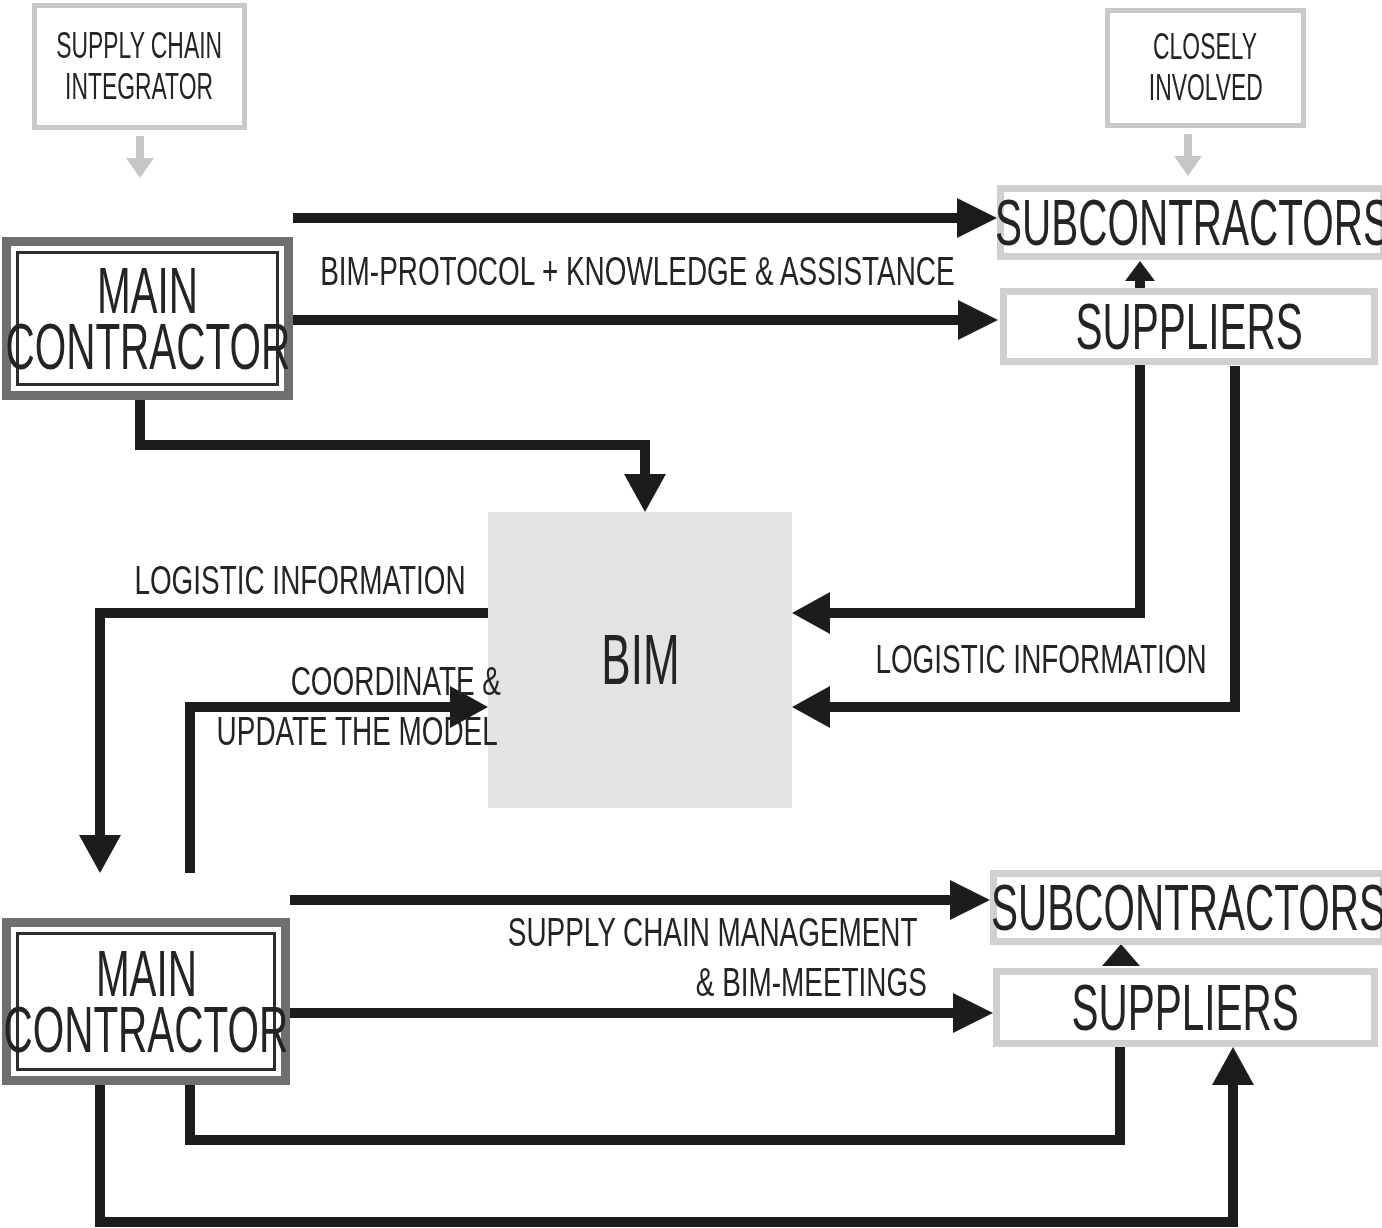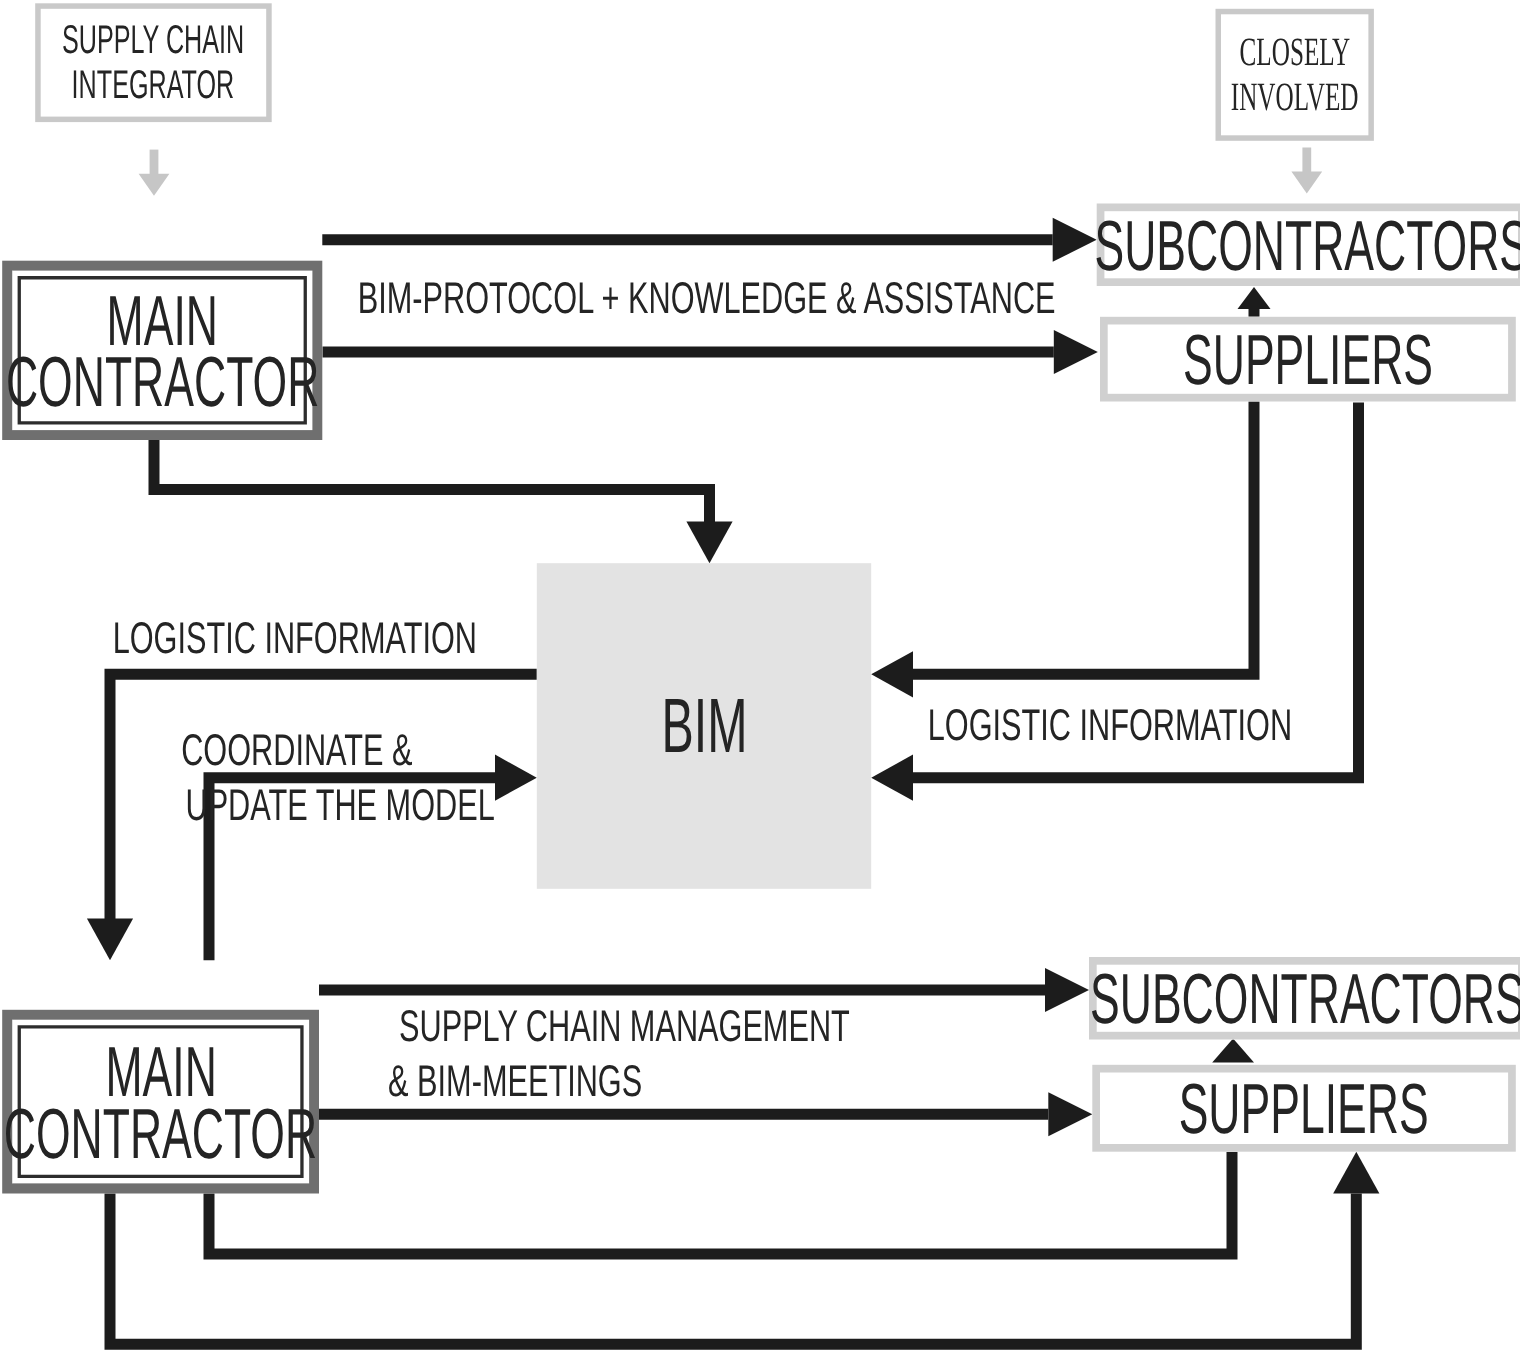--- a/index.html
+++ b/index.html
@@ -24,21 +24,21 @@
                box-shadow: inset 0 0 0 5px #ffffff, inset 0 0 0 8px #2d2d2d; margin-top: 45px; }
   .box-fill  { background:var(--c-bim-fill,#e3e3e3); border:none;align-items:center; }
 
   
   .t { display:block; transform:scale(0.88,1.4); transform-origin:center;
        white-space:nowrap; font-weight:400; letter-spacing:0px; color:var(--c-text,#242424); }
   .title-lg   { font-size:46px; line-height:56px; }
   .title-bim  { font-size:50px; line-height:56px; }
   .title-sm   { font-size:26px; line-height:41px; }
 
-  .lbl { position:absolute; display:flex; flex-direction:column; align-items:flex-start;
+  .lbl { position:absolute; display:flex; flex-direction:column; align-items:flex-end;
          justify-content:center; text-align:center; }
   .lbl .t { font-size:31px; line-height:50px; transform:scale(0.9,1.3); }
   .lbl-1 .t { line-height:34px; }
 </style>
 </head>
 <body>
 
 <div id="stage">
 
   <svg class="connectors" width="1382" height="1228" viewBox="0 0 1382 1228">
@@ -111,26 +111,26 @@
     <g>
       <polygon class="head" points="1140,261 1125,281 1155,281"></polygon>
       <rect class="head" x="1135" y="280" width="10" height="8"></rect>
     </g>
 
     <g>
       <polygon class="head" points="1121,944 1102,966 1140,966"></polygon>
     </g>
   </svg>
 
-  <div class="box box-anno" style="left:32px; top:3px; width:215px; height:108px;">
+  <div class="box box-anno" style="left:32px; top:3px; width:215px; height:127px;">
     <span class="t title-sm">SUPPLY CHAIN</span>
     <span class="t title-sm">INTEGRATOR</span>
   </div>
 
-  <div class="box box-anno" style="left:1105px; top:8px; width:144px; height:120px;font-family:Liberation Serif, serif;">
+  <div class="box box-anno" style="left:1105px; top:8px; width:201px; height:120px;">
     <span class="t title-sm">CLOSELY</span>
     <span class="t title-sm">INVOLVED</span>
   </div>
 
   <div class="box box-dark" style="left:2px; top:192px; width:291px; height:163px;">
     <span class="t title-lg">MAIN</span>
     <span class="t title-lg">CONTRACTOR</span>
   </div>
 
   <div class="box box-light" style="left:997px; top:185px; width:390px; height:75px;">

